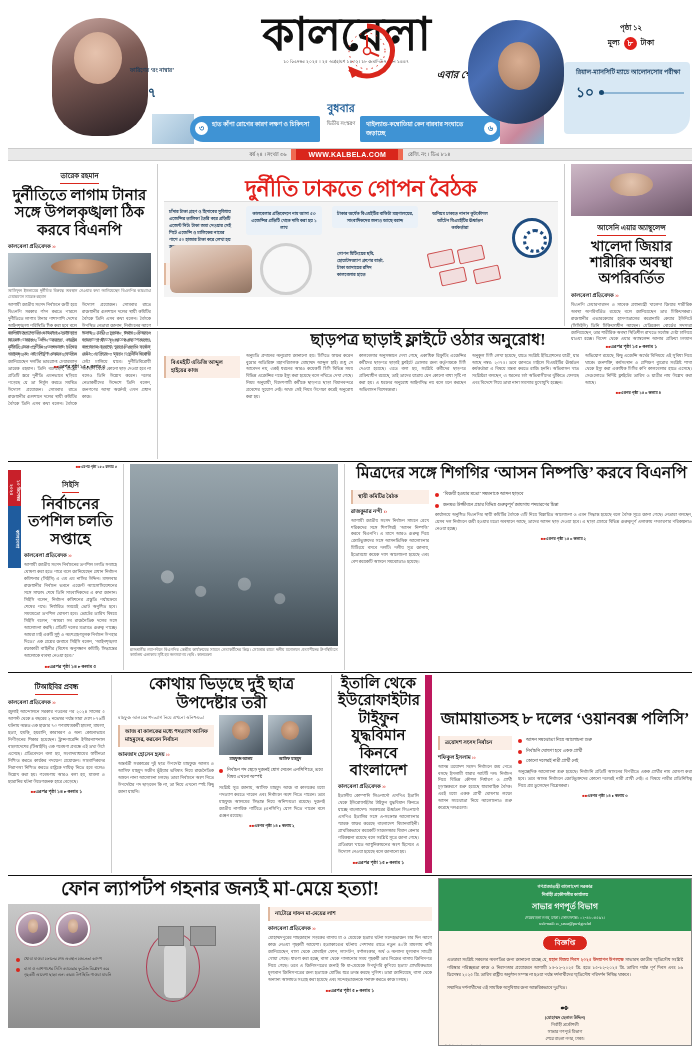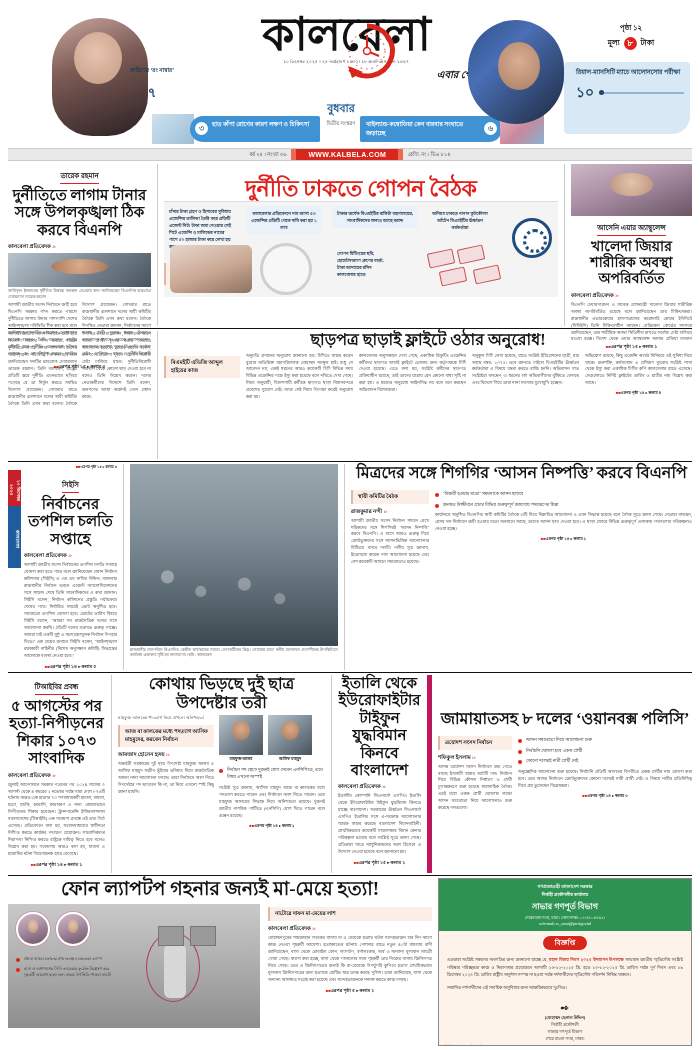--- a/index.html
+++ b/index.html
@@ -492,21 +492,20 @@
     </div>
 
     <div class="rule-h" style="margin:2px 0;"></div>
 
     <div style="display:flex;height:198px;">
 
       <div style="width:104px;padding-right:6px;border-right:1px solid #ccc;">
         <div class="kicker-wrap">
           <span class="kicker">টিআইবির প্রবন্ধ</span>
         </div>
-        <div class="hl hl-md">৫ আগস্টের পর হত্যা-নিপীড়নের শিকার ১০৭৩ সাংবাদিক</div>
         <div class="byline">কালবেলা প্রতিবেদক</div>
         <div class="body-txt" style="max-height:122px;overflow:hidden;">জুলাই আন্দোলনে সরকার পতনের পর ২০২৪ সালের ৫ আগস্ট থেকে ৪ বছরের ২ নভেম্বর পর্যন্ত সারা দেশে ৮৭৬টি ঘটনায় অন্তত এক হাজার ৭৩ গণমাধ্যমকর্মী হামলা, মামলা, হত্যা, হুমকি, হয়রানি, কারাবরণ ও অন্য কোনোভাবে নিপীড়নের শিকার হয়েছেন। ট্রান্সপারেন্সি ইন্টারন্যাশনাল বাংলাদেশের (টিআইবি) এক গবেষণা প্রবন্ধে এই তথ্য উঠে এসেছে। প্রতিবেদনে বলা হয়, সংবাদমাধ্যমের স্বাধীনতা নিশ্চিত করতে কার্যকর পদক্ষেপ প্রয়োজন। সাংবাদিকদের নিরাপত্তা নিশ্চিত করতে রাষ্ট্রকে দায়িত্ব নিতে হবে বলেও উল্লেখ করা হয়। গবেষণায় আরও বলা হয়, মামলা ও হয়রানির ঘটনা উদ্বেগজনক হারে বেড়েছে।</div>
         <div class="jump">এরপর পৃষ্ঠা ১৪ ▸ কলাম ১</div>
       </div>
 
       <div style="width:220px;padding:0 6px;border-right:1px solid #ccc;">
         <div class="hl hl-lg" style="margin-bottom:3px;">কোথায় ভিড়ছে দুই ছাত্র উপদেষ্টার তরী</div>
         <div style="display:flex;gap:5px;">
           <div style="width:96px;">
             <div style="font-size:4.4px;color:#333;line-height:1.5;">মাহফুজ আলমের পদত্যাগ নিয়ে এখনো অনিশ্চয়তা</div>
@@ -528,21 +527,21 @@
             <div class="bullet" style="margin-top:4px;">
               <span class="dot"></span>
               <span>নির্বাচন পদ ছেড়ে দুজনই যোগ দেবেন এনসিপিতে, তবে বিষয় এখনো অস্পষ্ট</span>
             </div>
             <div class="body-txt" style="max-height:62px;overflow:hidden;">সংশ্লিষ্ট সূত্র জানায়, আসিফ মাহমুদ আজ বা কালকের মধ্যে পদত্যাগ করতে পারেন এবং নির্বাচনে অংশ নিতে পারেন। তবে মাহফুজ আলমের সিদ্ধান্ত নিয়ে অনিশ্চয়তা রয়েছে। দুজনই জাতীয় নাগরিক পার্টিতে (এনসিপি) যোগ দিতে পারেন বলে গুঞ্জন রয়েছে।</div>
             <div class="jump" style="font-size:4px;">এরপর পৃষ্ঠা ১৪ ▸ কলাম ২</div>
           </div>
         </div>
       </div>
 
-      <div style="width:100px;padding:0 6px;border-right:5px solid #be185d;">
+      <div style="width:100px;padding:0 6px;border-right:7px solid #be185d;">
         <div class="hl hl-md">ইতালি থেকে ইউরোফাইটার টাইফুন যুদ্ধবিমান কিনবে বাংলাদেশ</div>
         <div class="byline">কালবেলা প্রতিবেদক</div>
         <div class="body-txt" style="max-height:118px;overflow:hidden;">ইতালীয় কোম্পানি লিওনার্দো এসপিএ ইতালি থেকে ইউরোফাইটার টাইফুন যুদ্ধবিমান কিনতে যাচ্ছে বাংলাদেশ। সরকারের ঊর্ধ্বতন লিওনার্দো এসপিএ ইতালির সঙ্গে এ-সংক্রান্ত আলোচনার স্মারক স্বাক্ষর করেছে বাংলাদেশ বিমানবাহিনী। প্রাথমিকভাবে কয়েকটি সাজসজ্জার বিমান কেনার পরিকল্পনা রয়েছে বলে সংশ্লিষ্ট সূত্রে জানা গেছে। প্রতিরক্ষা খাতে আধুনিকায়নের অংশ হিসেবে এ উদ্যোগ নেওয়া হয়েছে বলে জানানো হয়।</div>
         <div class="jump">এরপর পৃষ্ঠা ১৫ ▸ কলাম ১</div>
       </div>
 
       <div style="flex:1;padding-left:6px;margin-top:35px;">
         <div class="hl hl-lg" style="margin-bottom:4px;">জামায়াতসহ ৮ দলের ‘ওয়ানবক্স পলিসি’</div>
         <div style="display:flex;gap:6px;">
           <div style="width:74px;">

